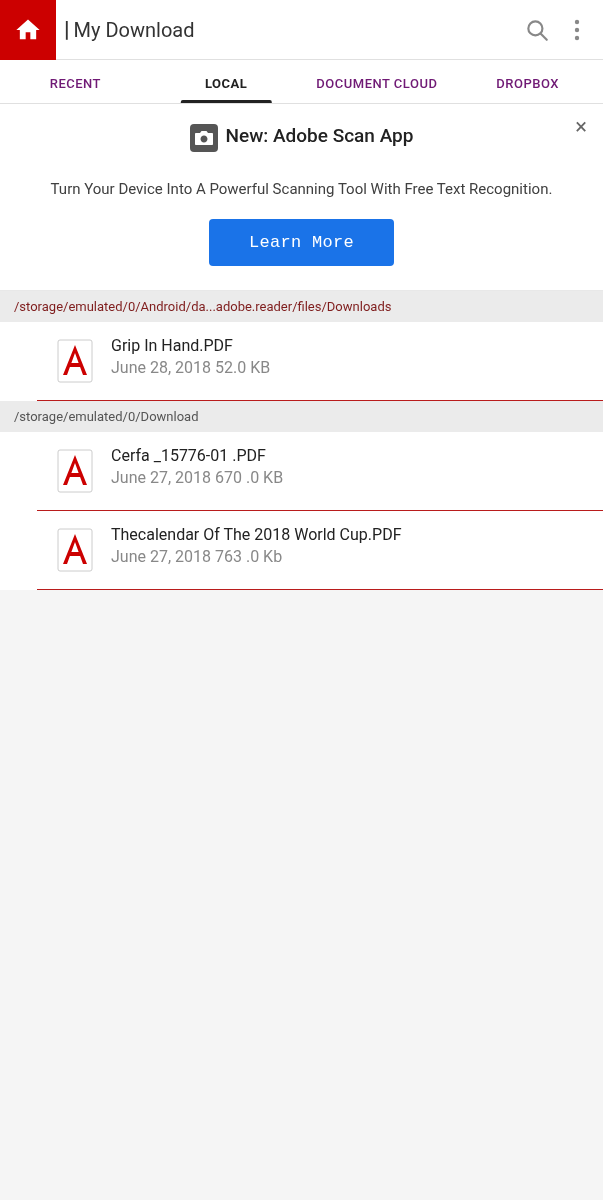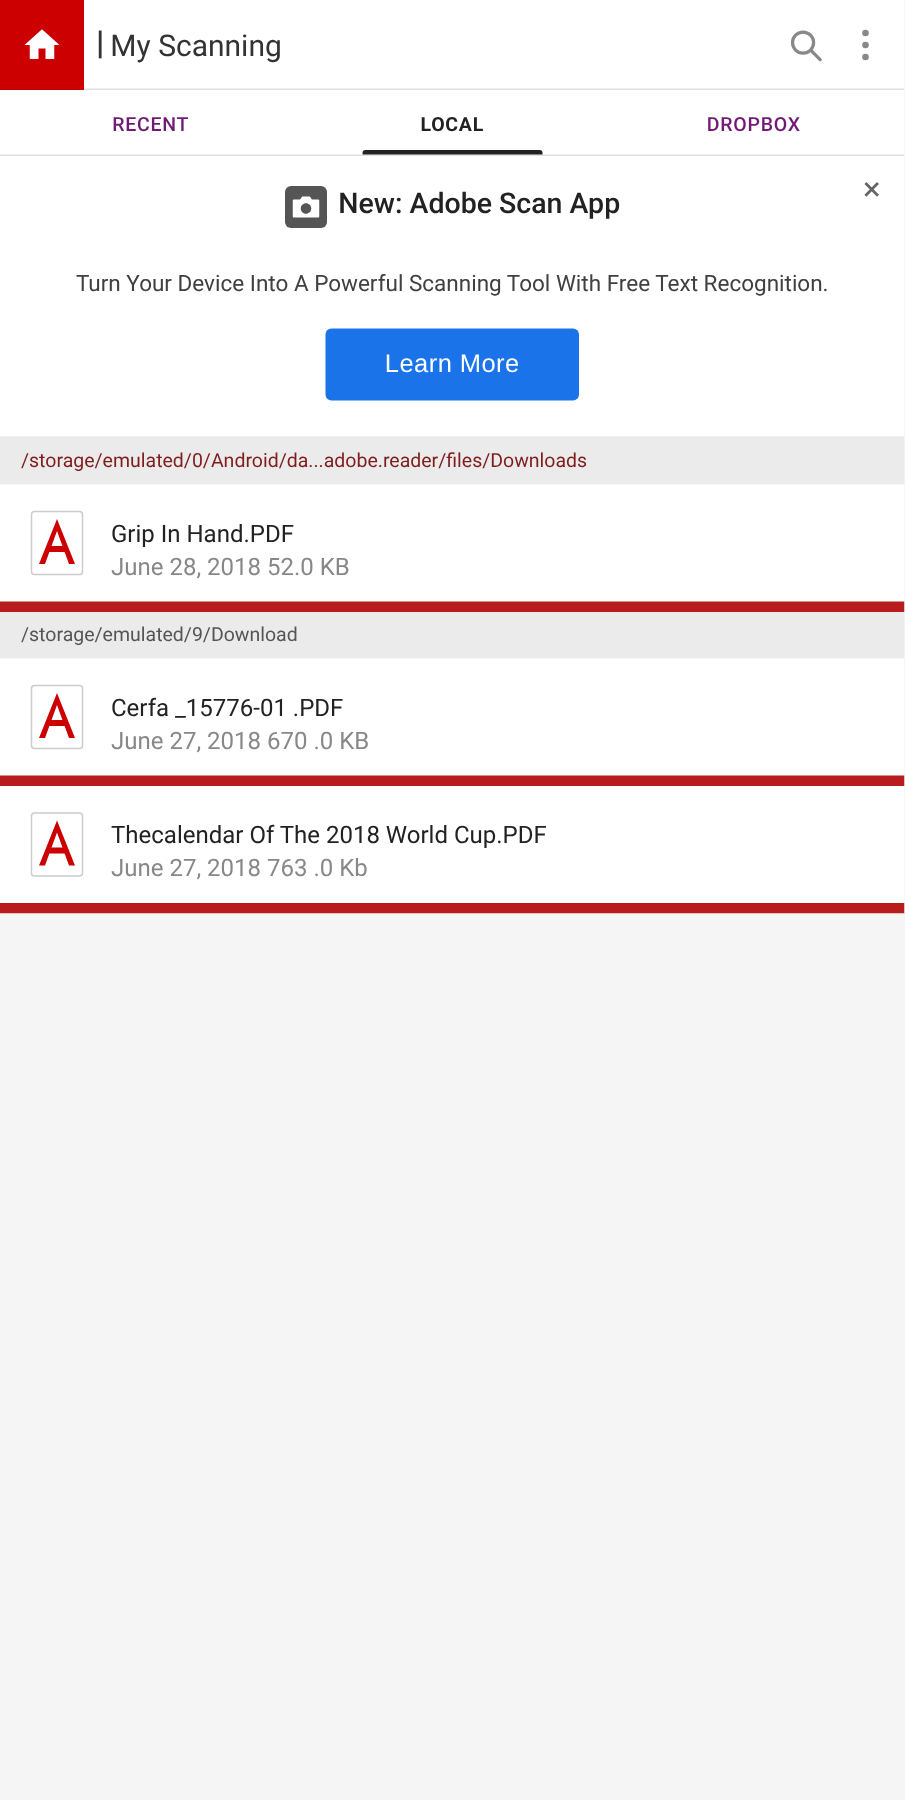--- a/index.html
+++ b/index.html
@@ -156,43 +156,45 @@
     .learn-more-btn {
       background: #1a73e8;
       color: #fff;
       border: none;
       border-radius: 4px;
       padding: 14px 40px;
       font-size: 17px;
       font-weight: 500;
       cursor: pointer;
       letter-spacing: 0.3px;
+      font-family: Liberation Mono, monospace;
     }
 
     
     .path-bar {
       background: #ebebeb;
       padding: 8px 14px;
       font-size: 13px;
       color: #7f1d1d;
       white-space: nowrap;
       overflow: hidden;
       text-overflow: ellipsis;
     }
 
     
     .file-list {
       background: #fff;
     }
     .file-item {
       display: flex;
-      align-items: flex-end;
+      align-items: flex-start;
       padding: 14px 16px;
-      border-bottom: 7px solid #b91c1c;
+      border-bottom: 1px solid #b91c1c;
       cursor: pointer;
+      margin-left: 37px;
     }
     .file-icon {
       width: 44px;
       height: 50px;
       flex-shrink: 0;
       margin-right: 14px;
       display: flex;
       align-items: center;
       justify-content: center;
     }
@@ -235,21 +237,21 @@
 </head>
 <body>
 
 <div class="header">
   <div class="header-home-btn">
     <svg class="home-icon-svg" viewBox="0 0 24 24" xmlns="http://www.w3.org/2000/svg">
       <path d="M10 20v-6h4v6h5v-8h3L12 3 2 12h3v8z" fill="white"></path>
     </svg>
   </div>
   <span class="header-logo">|</span>
-  <span class="header-title">My Scanning</span>
+  <span class="header-title">My Download</span>
   <div class="header-search-btn">
     <svg width="26" height="26" viewBox="0 0 24 24" fill="none" xmlns="http://www.w3.org/2000/svg">
       <circle cx="10.5" cy="10.5" r="6.5" stroke="#888" stroke-width="2"></circle>
       <line x1="15.5" y1="15.5" x2="21" y2="21" stroke="#888" stroke-width="2" stroke-linecap="round"></line>
     </svg>
   </div>
   <div class="header-more-btn">
     <svg width="6" height="24" viewBox="0 0 6 24" fill="#888" xmlns="http://www.w3.org/2000/svg">
       <circle cx="3" cy="4" r="2.2"></circle>
       <circle cx="3" cy="12" r="2.2"></circle>
@@ -257,20 +259,23 @@
     </svg>
   </div>
 </div>
 
 <div class="tabs">
   <div class="tab">
     <span>RECENT</span>
   </div>
   <div class="tab active">
     <span>LOCAL</span>
+  </div>
+  <div class="tab">
+    <span>DOCUMENT CLOUD</span>
   </div>
   <div class="tab">
     <span>DROPBOX</span>
   </div>
 </div>
 
 <div class="banner-container">
   <span class="banner-close">×</span>
   <div class="banner-icon-row">
     <div class="banner-camera-icon">
@@ -297,21 +302,21 @@
         <polygon points="12,28 24,28 22,24 14,24" fill="#cc0000"></polygon>
       </svg>
     </div>
     <div class="file-info">
       <div class="file-name">Grip In Hand.PDF</div>
       <div class="file-meta">June 28, 2018  52.0 KB</div>
     </div>
   </div>
 </div>
 
-<div class="path-bar2">/storage/emulated/9/Download</div>
+<div class="path-bar2">/storage/emulated/0/Download</div>
 
 <div class="file-list">
   <div class="file-item">
     <div class="file-icon">
       <svg width="36" height="44" viewBox="0 0 36 44" xmlns="http://www.w3.org/2000/svg">
         <rect x="1" y="1" width="34" height="42" rx="2" fill="white" stroke="#ccc" stroke-width="1"></rect>
         <polygon points="18,6 6,36 10,36 18,14 26,36 30,36" fill="#cc0000"></polygon>
         <polygon points="12,28 24,28 22,24 14,24" fill="#cc0000"></polygon>
       </svg>
     </div>

